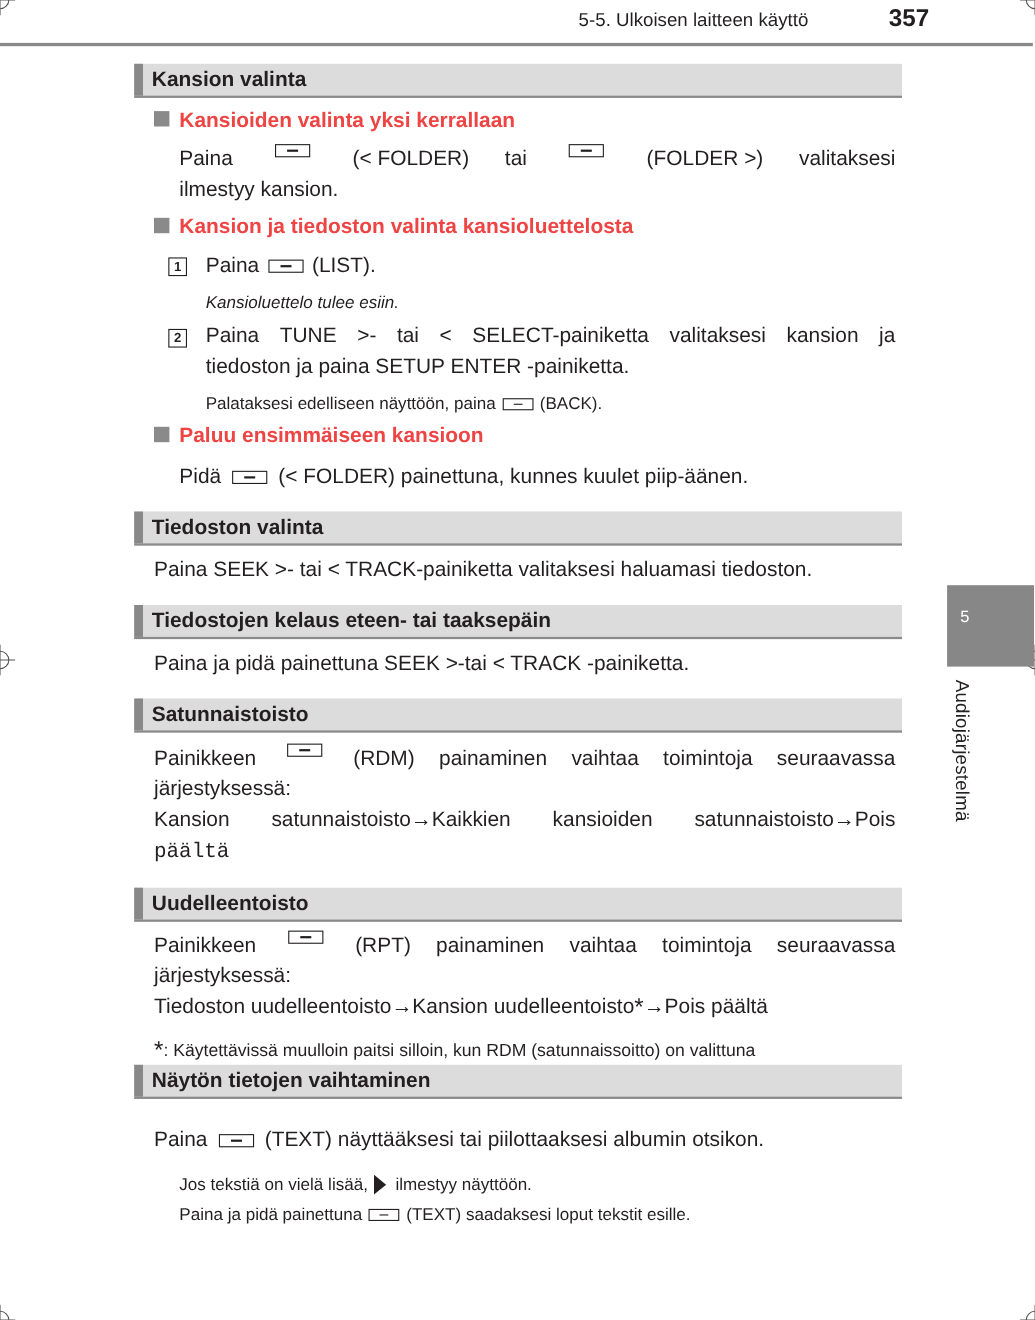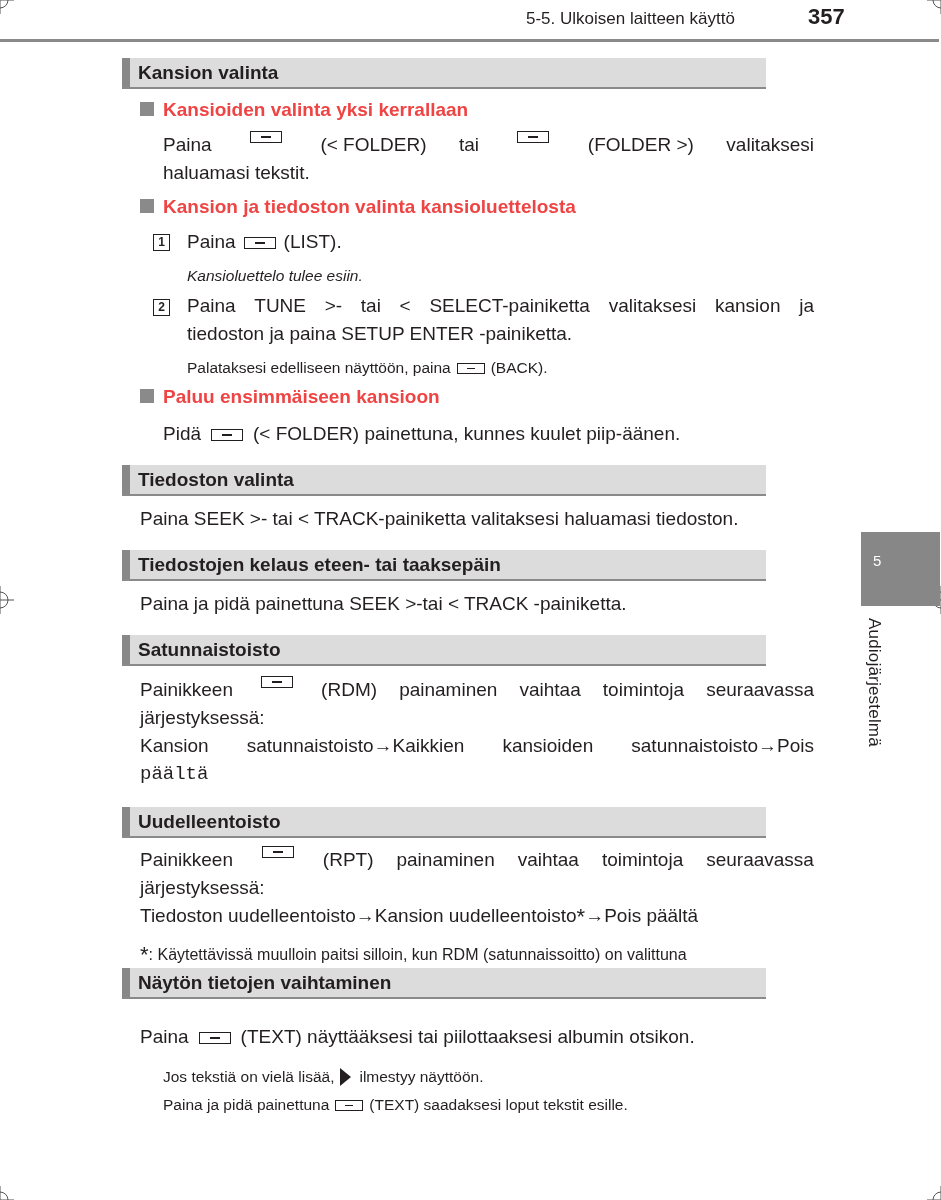--- a/index.html
+++ b/index.html
@@ -10,21 +10,21 @@
   .reg svg { width:100%; height:100%; display:block; }
 
   .header-title { position:absolute; left:526px; top:9px; font-size:17px; color:#231f20; }
   .header-page  { position:absolute; left:808px; top:4px; font-size:22px; font-weight:bold; color:#231f20; }
   .header-rule  { position:absolute; left:0; top:39px; width:939px; height:3px; background:#8a8a8a; }
 
   .side-tab { position:absolute; left:861px; top:532px; width:79px; height:74px; background:#878787; }
   .side-tab-num { position:absolute; left:12px; top:20px; color:#ffffff; font-size:15px; }
   .side-label { position:absolute; left:864px; top:618px; writing-mode:vertical-rl; font-size:17px; color:#231f20; letter-spacing:0.2px; }
 
-  .section-head { position:absolute; left:122px; width:644px; height:31px; background:#dcdcdc;
+  .section-head { position:absolute; left:122px; width:698px; height:31px; background:#dcdcdc;
                   border-bottom:2px solid #8a8a8a; box-sizing:border-box; }
   .section-head::before { content:""; position:absolute; left:0; top:0; width:8px; height:100%; background:#888888; }
   .section-head span { position:absolute; left:16px; top:4px; font-size:19px; font-weight:bold; color:#231f20; }
 
   .sub-head { position:absolute; left:140px; font-size:19px; font-weight:bold; color:#ef4444; }
   .sub-head .sq { display:inline-block; width:14px; height:14px; background:#8a8a8a; margin-right:9px; vertical-align:0px; }
 
   .para { position:absolute; font-size:19px; line-height:28px; color:#231f20; text-align:justify; }
   .small { position:absolute; font-size:15.5px; color:#231f20; }
 
@@ -107,21 +107,21 @@
 </div>
 <div class="para just-line" style="left:163px; top:131px; width:651px;">
   <span>Paina</span>
   <span class="btn-icon"></span>
   <span>(&lt; FOLDER)</span>
   <span>tai</span>
   <span class="btn-icon"></span>
   <span>(FOLDER &gt;)</span>
   <span>valitaksesi</span>
 </div>
-<div class="para" style="left:163px; top:159px;">haluamasi tekstit.</div>
+<div class="para" style="left:163px; top:159px;">ilmestyy kansion.</div>
 
 <div class="sub-head" style="top:196px;">
   <span class="sq"></span><span>Kansion ja tiedoston valinta kansioluettelosta</span>
 </div>
 
 <span class="step-num" style="left:153px; top:234px;">1</span>
 <div class="para" style="left:187px; top:228px;">
   <span>Paina</span><span class="btn-icon" style="margin:0 8px;"></span><span>(LIST).</span>
 </div>
 <div class="small" style="left:187px; top:267px;font-style:italic;">Kansioluettelo tulee esiin.</div>

